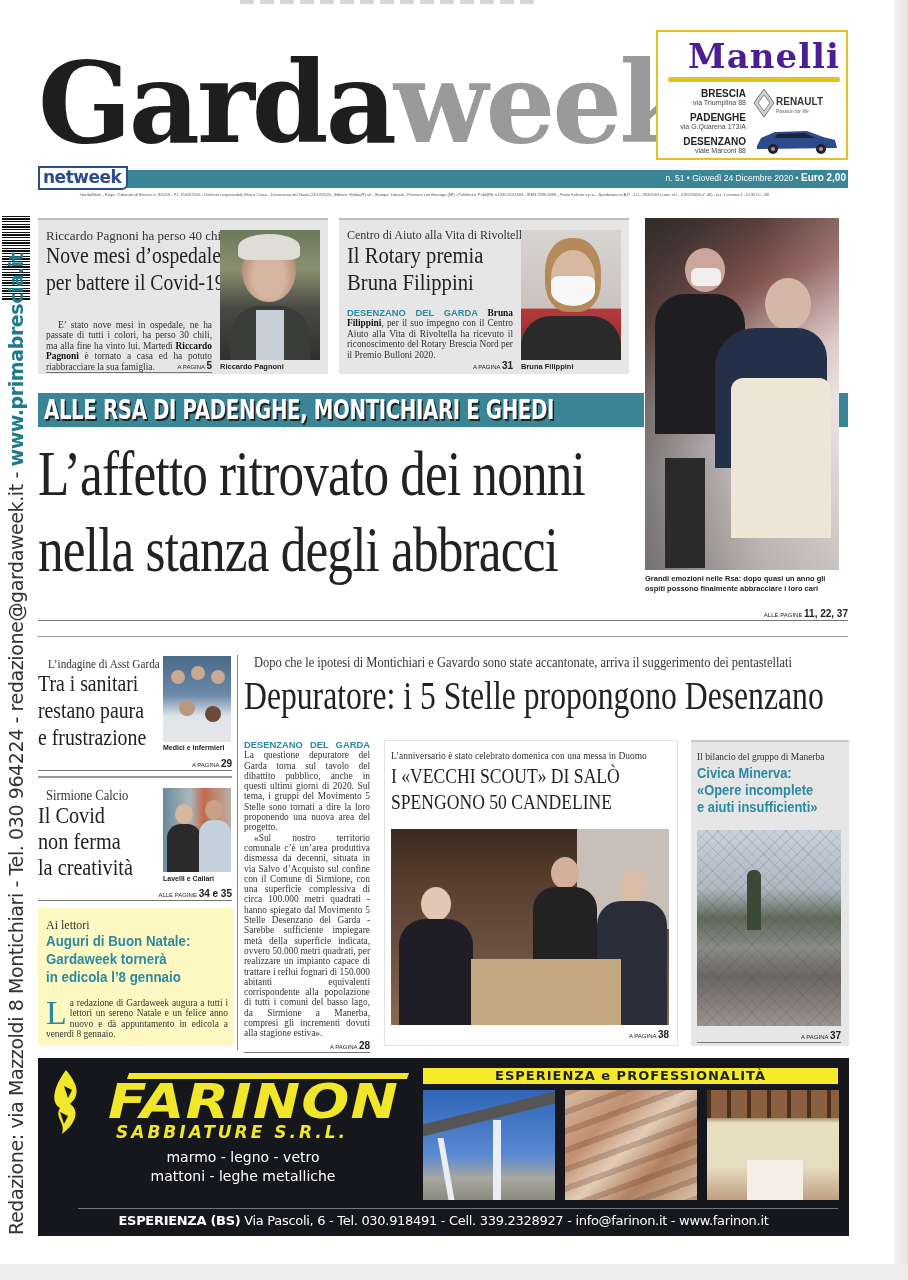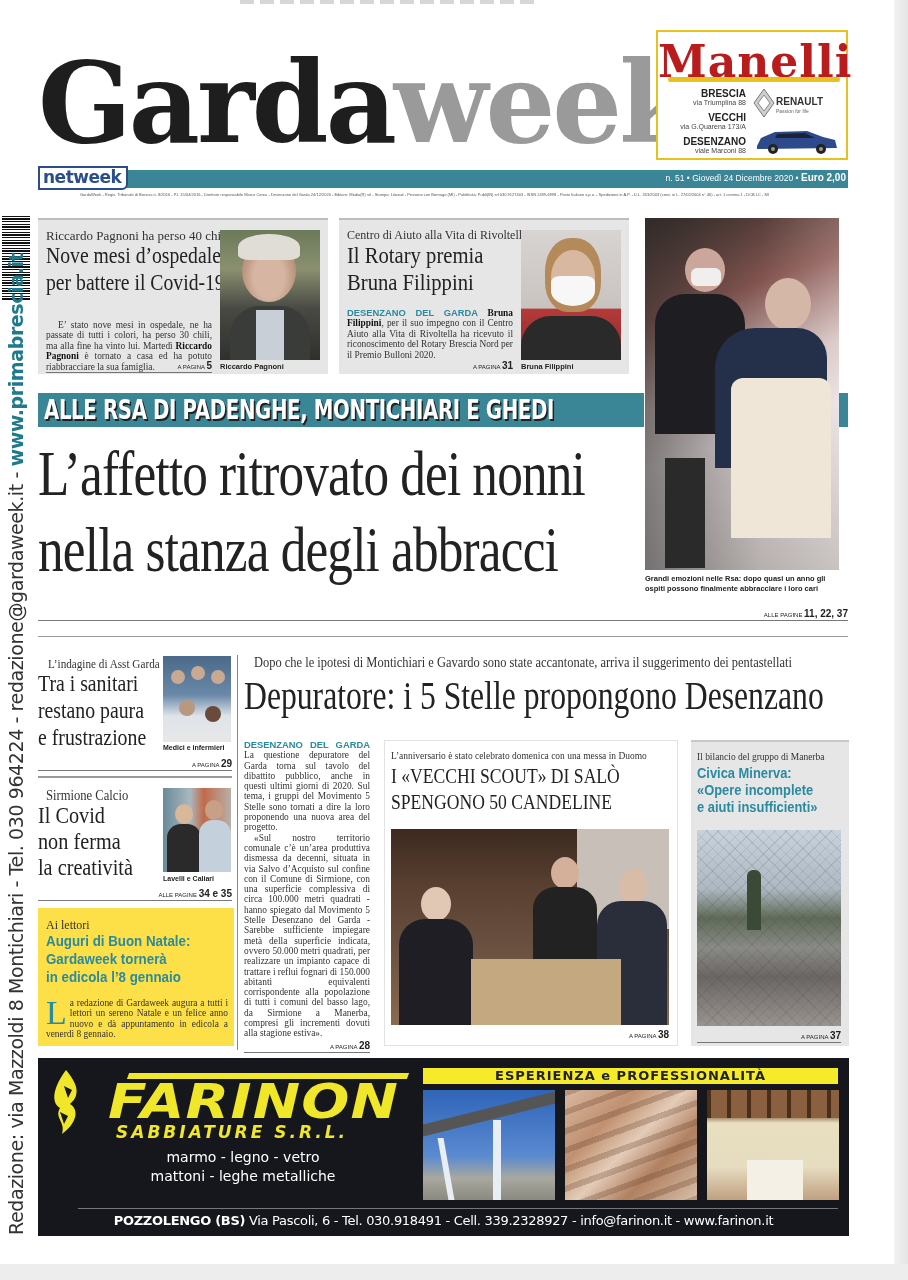--- a/index.html
+++ b/index.html
@@ -10,21 +10,21 @@
   
   .edge { position: absolute; top: 0; right: 0; width: 14px; height: 1280px; background: linear-gradient(90deg,#f2f2f2,#e4e4e4); }
   .bottom-edge { position:absolute; left:0; bottom:0; width:908px; height:16px; background:#ededed; }
 
   
   .masthead { left: 38px; top: 48px; height: 110px; font-family: "DejaVu Serif", serif; font-weight: 900; font-size: 112px; letter-spacing: -3px; line-height: 110px; white-space: nowrap; transform: scaleX(0.98); transform-origin: left; }
   .mh-garda { color: #1e1e1e; }
   .mh-week { color: #9a9a9a; }
 
   .ad-manelli { left: 656px; top: 30px; width: 192px; height: 130px; border: 2px solid #e8c21c; background: #fff; }
-  .ad-manelli .brand { position:absolute; left:0; top:4px; width:100%; text-align:center; font-family:"DejaVu Serif",serif; font-weight:900; font-size:44px; color:#b91c1c; letter-spacing:1px; }
+  .ad-manelli .brand { position:absolute; left:12px; top:4px; width:100%; text-align:center; font-family:"DejaVu Serif",serif; font-weight:900; font-size:34px; color:#4c1d95; letter-spacing:1px; }
   .ad-manelli .bar { position:absolute; left:10px; top:45px; width:172px; height:5px; background:#e8c21c; border-radius:3px; }
   .ad-manelli .loc { position:absolute; left:2px; width:86px; text-align:right; font-family:"Liberation Sans",sans-serif; }
   .ad-manelli .loc b { display:block; font-size:10px; color:#222; }
   .ad-manelli .loc span { display:block; font-size:7px; color:#444; }
   .renault-logo { position:absolute; left:95px; top:56px; width:22px; height:30px; }
   .renault-name { position:absolute; left:118px; top:64px; font-family:Liberation Sans, sans-serif; font-weight:bold; font-size:10px; color:#333; }
   .renault-tag { position:absolute; left:118px; top:76px; font-family:"Liberation Sans",sans-serif; font-size:5px; color:#666; }
   .car { position:absolute; left:95px; top:92px; width:86px; height:32px; }
 
   .netweek-bar { left: 38px; top: 170px; width: 810px; height: 18px; background: #3a8596; }
@@ -75,21 +75,21 @@
 </div>
 
 <div class="abs ad-manelli">
   <div class="brand">Manelli</div>
   <div class="bar"></div>
   <div class="loc" style="top:56px">
       <b>BRESCIA</b>
       <span>via Triumplina 88</span>
     </div>
   <div class="loc" style="top:80px">
-      <b>VECCHI</b>
+      <b>PADENGHE</b>
       <span>via G.Quarena 173/A</span>
     </div>
   <div class="loc" style="top:104px">
       <b>DESENZANO</b>
       <span>viale Marconi 88</span>
     </div>
   <svg class="renault-logo" viewBox="0 0 22 30">
     <polygon points="11,1 21,15 11,29 1,15" fill="#cfcfcf" stroke="#777" stroke-width="1"></polygon>
     <polygon points="11,7 17,15 11,23 5,15" fill="#fff" stroke="#888" stroke-width="1"></polygon>
   </svg>
@@ -204,21 +204,21 @@
   <div class="photo" style="left:125px;top:4px;width:68px;height:84px;background:linear-gradient(90deg,#6a8a9a 0%,#a9b8c0 40%,#c26a4a 60%,#b8b0a8 100%);">
     <div style="position:absolute;left:12px;top:16px;width:18px;height:20px;border-radius:50%;background:#d8b89a;"></div>
     <div style="position:absolute;left:4px;top:36px;width:34px;height:50px;border-radius:14px 14px 0 0;background:#2a2a2a;"></div>
     <div style="position:absolute;left:42px;top:12px;width:18px;height:20px;border-radius:50%;background:#c8a088;"></div>
     <div style="position:absolute;left:36px;top:32px;width:32px;height:54px;border-radius:14px 14px 0 0;background:#c4d0dc;"></div>
   </div>
   <div class="abs caption" style="left:125px;top:91px;font-size:7px;">Lavelli e Caliari</div>
   <div class="abs page-ref" style="left:0;top:104px;width:194px;"><span>ALLE PAGINE </span><b>34 e 35</b></div>
 </div>
 
-<div class="abs gray-box" style="left:38px;top:908px;width:196px;height:138px;border-top:none;background:#fde047;">
+<div class="abs gray-box" style="left:38px;top:908px;width:196px;height:138px;border-top:none;background:#fef9c3;">
   <div class="abs kicker" style="left:8px;top:10px;font-size:12px;">Ai lettori</div>
   <div class="abs" style="left:8px;top:24px;font-family:'Liberation Sans',sans-serif;font-weight:bold;font-size:15.5px;line-height:18px;color:#2a8aa0;white-space:nowrap;transform:scaleX(.86);transform-origin:left;">
     <div>Auguri di Buon Natale:</div>
       <div>Gardaweek tornerà</div>
       <div>in edicola l’8 gennaio</div>
   </div>
   <div class="abs body-text" style="left:8px;top:90px;width:182px;">
     <span style="float:left;font-size:34px;line-height:30px;color:#2a8aa0;margin-right:3px;">L</span><span>a redazione di Gardaweek augura a tutti i lettori un sereno Natale e un felice anno nuovo e dà appuntamento in edicola a venerdì 8 gennaio.</span>
   </div>
 </div>
@@ -287,17 +287,17 @@
     <div style="position:absolute;left:20px;top:48px;width:6px;height:62px;background:#e8eef4;transform:skewX(10deg);"></div>
   </div>
   <div class="photo" style="left:527px;top:32px;width:132px;height:110px;background:linear-gradient(135deg,#d8b8a0 0%,#c09070 30%,#e4ccb8 50%,#b08060 70%,#d8c0a8 100%);">
     <div style="position:absolute;left:0;top:0;width:132px;height:110px;background:repeating-linear-gradient(160deg,rgba(90,50,30,.25) 0 6px,transparent 6px 18px);"></div>
   </div>
   <div class="photo" style="left:669px;top:32px;width:132px;height:110px;background:linear-gradient(180deg,#5a3a22 0%,#7a5030 22%,#e8e0c0 30%,#e6dcc0 70%,#c0a080 100%);">
     <div style="position:absolute;left:0;top:0;width:132px;height:28px;background:repeating-linear-gradient(90deg,#4a2e18 0 4px,#8a6040 4px 20px);"></div>
     <div style="position:absolute;left:40px;top:70px;width:56px;height:40px;background:#f4f0e6;"></div>
   </div>
   <div class="farinon-line"></div>
-  <div class="farinon-contact"><b>POZZOLENGO (BS)</b><span> Via Pascoli, 6 - Tel. 030.918491 - Cell. 339.2328927 - info@farinon.it - www.farinon.it</span></div>
+  <div class="farinon-contact"><b>ESPERIENZA (BS)</b><span> Via Pascoli, 6 - Tel. 030.918491 - Cell. 339.2328927 - info@farinon.it - www.farinon.it</span></div>
 </div>
 
 <div class="edge"></div>
 <div class="bottom-edge"></div>
 
 </body></html>

